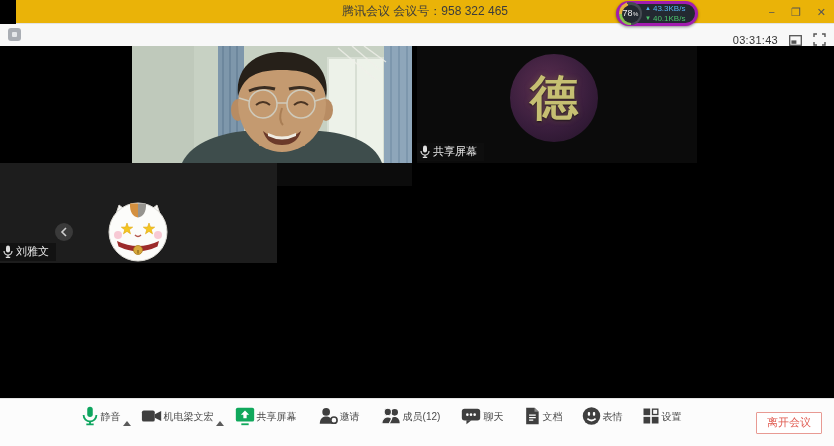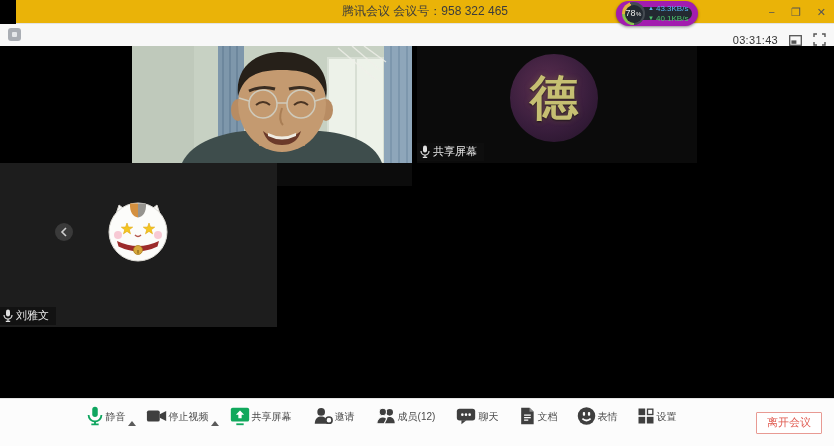--- a/index.html
+++ b/index.html
@@ -9,21 +9,21 @@
 
   
   .titlebar { position:absolute; top:0; left:16px; right:0; height:24px; background:#eab308;
               border-bottom:1px solid #e3e3e3; display:flex; align-items:center; justify-content:center; }
   .title { font-size:12px; color:#3c3c3c; }
   .win-controls { position:absolute; right:8px; top:0; height:24px; display:flex; align-items:center; gap:16px; }
   .win-controls span { font-size:11px; color:#555; line-height:1; cursor:default; }
 
   
   .perf { position:absolute; left:616px; top:1px; width:82px; height:25px; background:#232931;
-          border:6px solid #a21caf; border-radius:13px; display:flex; align-items:center; z-index:20;
+          border:3px solid #a21caf; border-radius:13px; display:flex; align-items:center; z-index:20;
           box-shadow:0 1px 3px rgba(0,0,0,.45); }
   .gauge { width:23px; height:23px; border-radius:50%; margin-left:0px; flex:0 0 auto;
            background:conic-gradient(from 180deg, #86c34e 0 25%, #e2b23f 25% 45%, #454b52 45% 100%);
            display:flex; align-items:center; justify-content:center; }
   .gauge-inner { width:18px; height:18px; border-radius:50%; background:#232931; color:#ececec;
                  font-size:9px; display:flex; align-items:center; justify-content:center; line-height:1; }
   .gauge-inner small { font-size:6px; margin-left:.5px; }
   .rates { margin-left:3px; display:flex; flex-direction:column; gap:1px; }
   .rate { font-size:8px; line-height:9px; display:flex; align-items:flex-start; gap:2px; white-space:nowrap; }
   .rate .arr { font-size:6px; }
@@ -36,21 +36,21 @@
   .status-icon::after { content:""; position:absolute; inset:4px; background:#e6e8ea; border-radius:1px; }
   .subbar-right { position:absolute; right:8px; top:0; height:22px; display:flex; align-items:flex-end; gap:11px; }
   .timer { font-size:11px; color:#333; letter-spacing:.3px; }
   .subbar-right svg { display:block; }
 
   
   .stage { position:absolute; top:46px; left:0; width:834px; height:352px; background:#000; }
   .tile { position:absolute; overflow:hidden; }
   .tile-man { left:132px; top:0; width:280px; height:140px; background:#0c0c0c; }
   .tile-de  { left:417px; top:0; width:280px; height:117px; background:#0b0b0b; }
-  .tile-cat { left:0; top:117px; width:277px; height:164px; background:#1d1d1d; }
+  .tile-cat { left:0; top:117px; width:277px; height:100px; background:#1d1d1d; }
   .tile-man svg.scene { display:block; width:280px; height:117px; }
 
   .nametag { position:absolute; left:0; bottom:2px; display:flex; align-items:center; gap:3px;
              background:rgba(15,15,15,.78); color:#e9e9e9; font-size:11px; padding:2px 7px 3px 3px;
              line-height:1.1; }
 
   .avatar-de { position:absolute; left:93px; top:8px; width:88px; height:88px; border-radius:50%;
                background:radial-gradient(circle at 42% 38%, #5c2f50, #3a1e3d 55%, #241329 95%);
                display:flex; align-items:center; justify-content:center; }
   .avatar-de span { font-family:"DejaVu Serif", serif; font-size:48px; font-weight:bold; color:#c6bf72;
@@ -234,21 +234,21 @@
           <svg width="24" height="22" viewBox="0 0 24 24">
               <rect x="1" y="6" width="14" height="12" rx="2" fill="#3f3f3f"></rect>
               <path d="M15,10 L22,6.5 V17.5 L15,14 Z" fill="#3f3f3f"></path>
             </svg>
         </span>
         <span class="caret">
           <svg width="8" height="5" viewBox="0 0 8 5">
               <polygon points="4,0 8,5 0,5" fill="#5a5a5a"></polygon>
             </svg>
         </span>
-        <span class="lbl">停止视频</span>
+        <span class="lbl">机电梁文宏</span>
       </div>
 
       <div class="tbtn">
         <span class="ic">
           <svg width="24" height="22" viewBox="0 0 24 24">
               <rect x="2" y="3" width="20" height="15" rx="2" fill="#10a85c"></rect>
               <path d="M12,6 L16.5,10.5 H13.8 V14.5 H10.2 V10.5 H7.5 Z" fill="#fff"></path>
               <path d="M8,21 H16" stroke="#10a85c" stroke-width="2"></path>
             </svg>
         </span>

